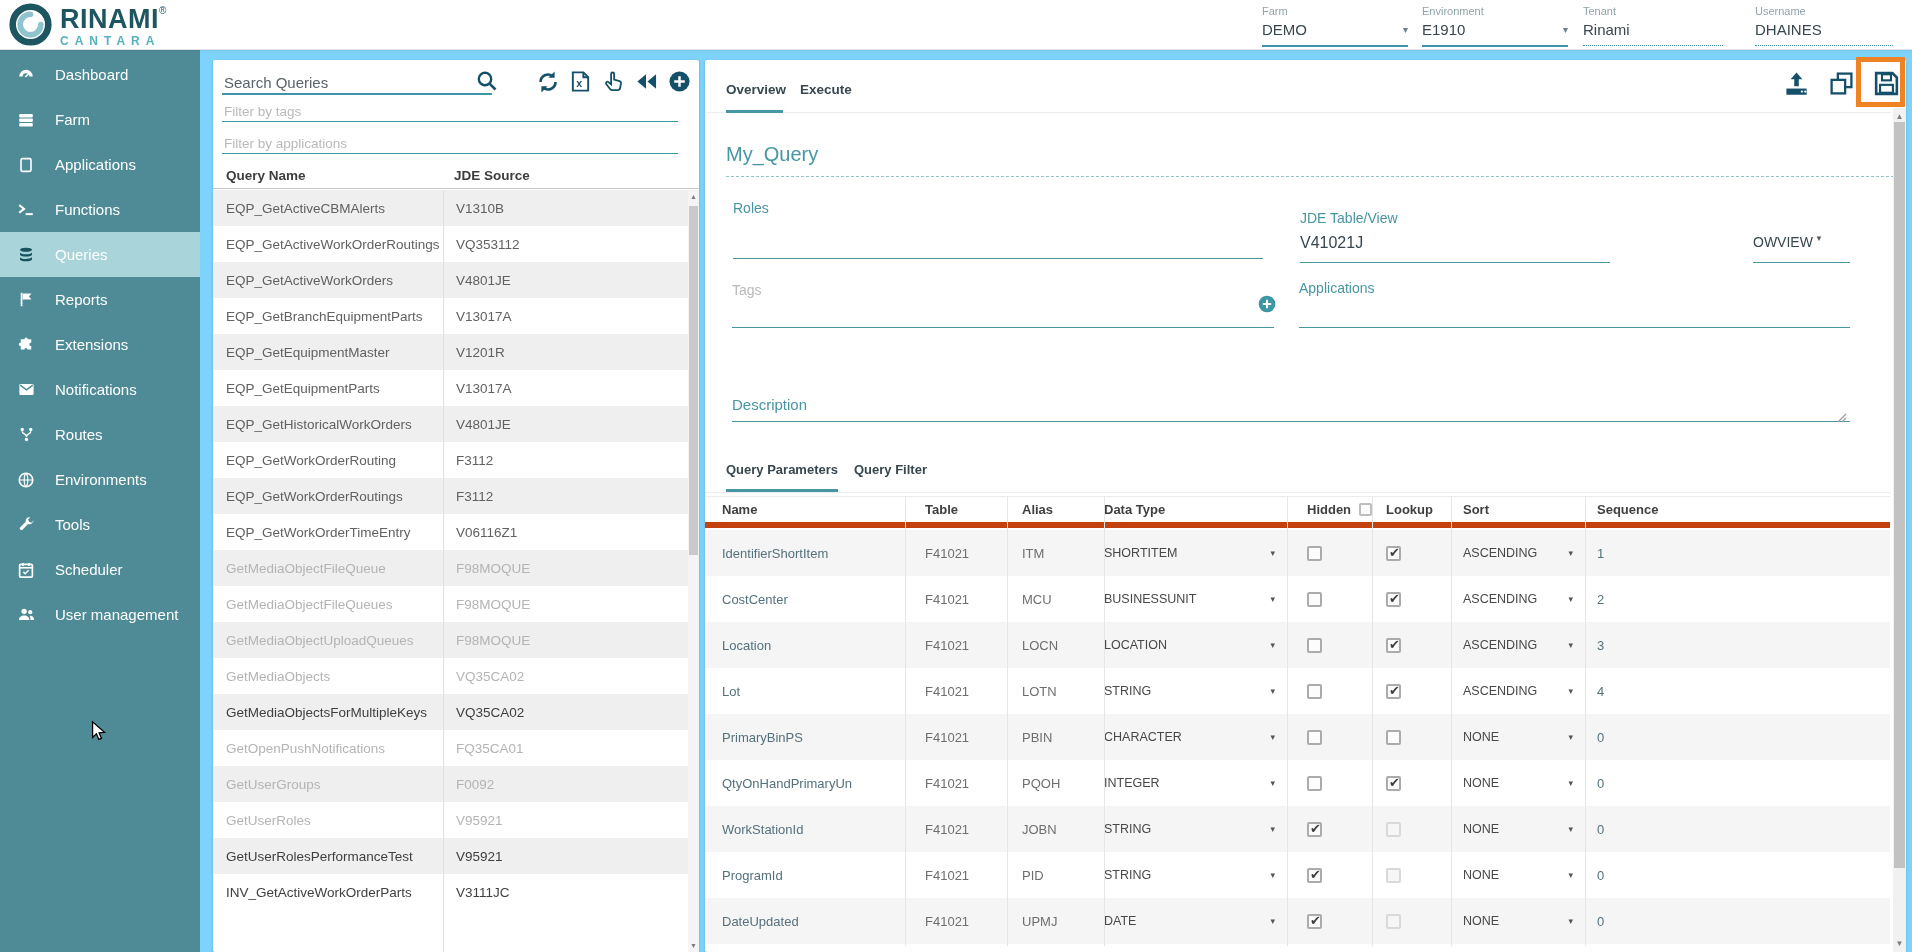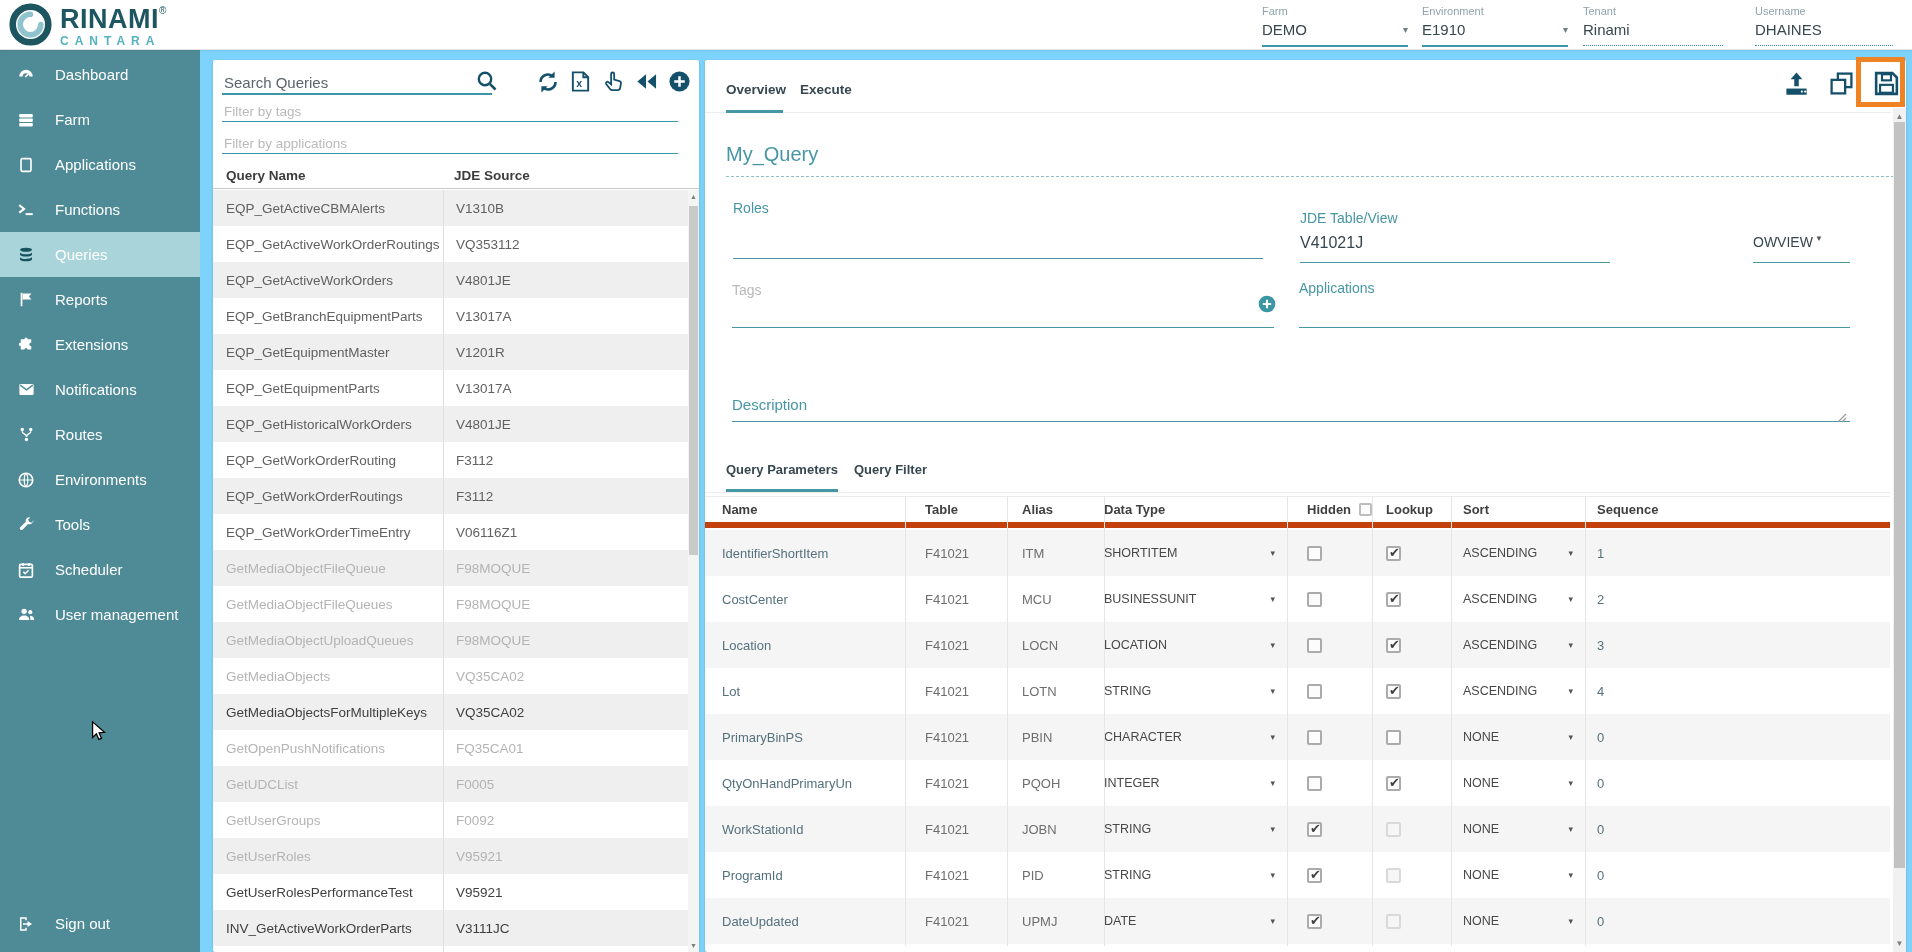--- a/index.html
+++ b/index.html
@@ -295,31 +295,20 @@
             <svg width="19" height="19" viewBox="0 0 24 24">
               <circle cx="9" cy="8" r="3.4" fill="currentColor"></circle>
               <circle cx="16.8" cy="9" r="2.6" fill="currentColor"></circle>
               <path d="M2.5 19c0-3.6 2.9-5.7 6.5-5.7s6.5 2.1 6.5 5.7z" fill="currentColor"></path>
               <path d="M16.4 13.5c3 0 5.3 1.9 5.3 5.5h-4.6" fill="currentColor"></path>
             </svg>
           </span>
    <span class="slabel">User management</span>
         </div>
       </div>
-    <div class="signout">
-      <div class="side-item">
-        <span class="sicon">
-          <svg width="18" height="18" viewBox="0 0 24 24">
-              <path d="M4 3h9v4h-2V5H6v14h5v-2h2v4H4z" fill="currentColor"></path>
-              <path d="M14 8l6 4-6 4v-3h-6v-2h6z" fill="currentColor"></path>
-            </svg>
-        </span>
-        <span class="slabel">Sign out</span>
-      </div>
-    </div>
   </nav>
 
   <div class="card list-card">
     <input class="search-input" placeholder="Search Queries" style="">
     <span class="search-ico">
       <svg width="24" height="24" viewBox="0 0 24 24">
           <circle cx="10" cy="10" r="6.2" fill="none" stroke="#15506b" stroke-width="2.4"></circle>
           <line x1="14.8" y1="14.8" x2="20.5" y2="20.5" stroke="#15506b" stroke-width="2.6"></line>
         </svg>
     </span>
@@ -422,24 +411,20 @@
         </div>
         <div class="qrow dark">
           <span>GetMediaObjectsForMultipleKeys</span>
    <span>VQ35CA02</span>
         </div>
         <div class="qrow muted">
           <span>GetOpenPushNotifications</span>
    <span>FQ35CA01</span>
         </div>
         <div class="qrow muted">
-          <span>GetUDCList</span>
-   <span>F0005</span>
-        </div>
-        <div class="qrow muted">
           <span>GetUserGroups</span>
    <span>F0092</span>
         </div>
         <div class="qrow muted">
           <span>GetUserRoles</span>
    <span>V95921</span>
         </div>
         <div class="qrow dark">
           <span>GetUserRolesPerformanceTest</span>
    <span>V95921</span>

